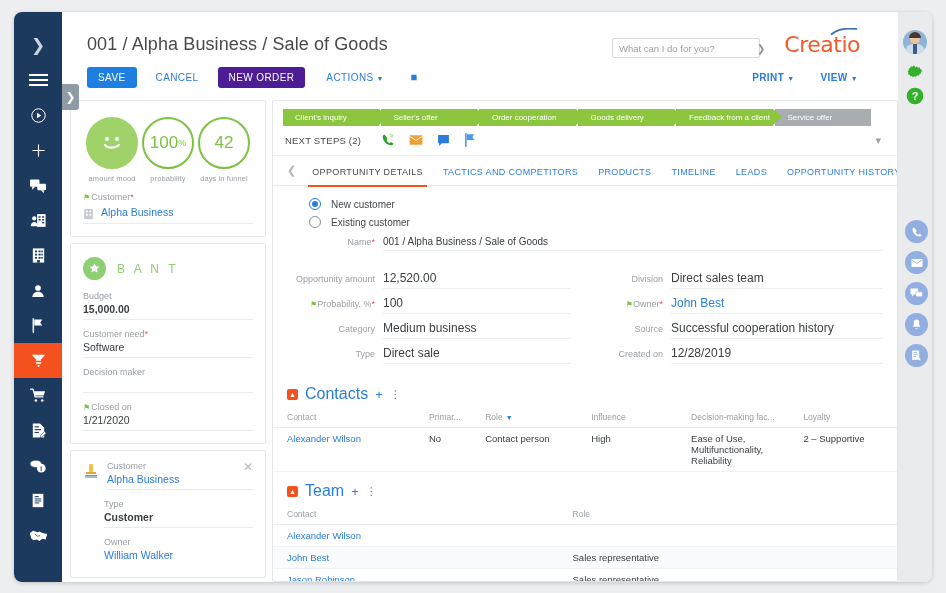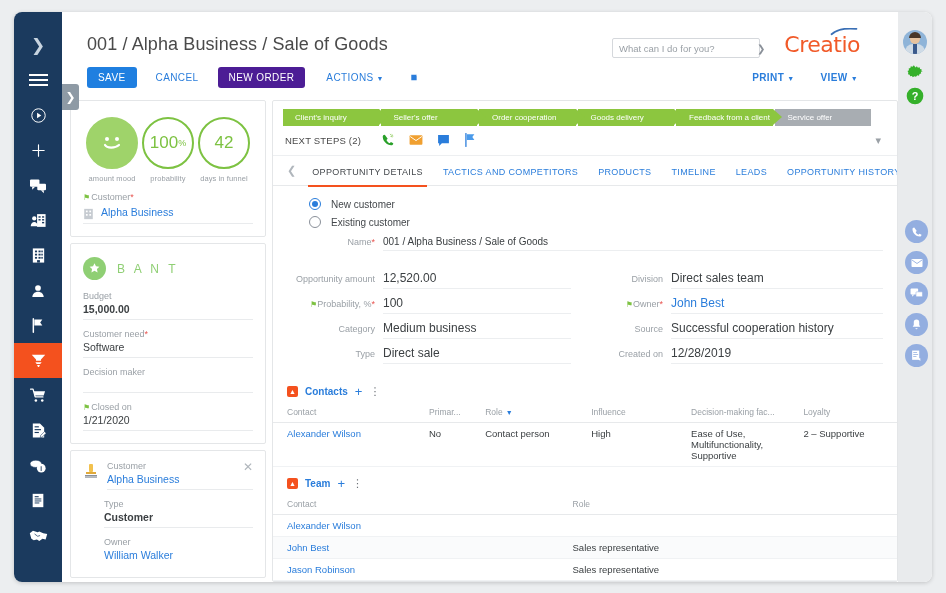--- a/index.html
+++ b/index.html
@@ -268,21 +268,21 @@
   }
   .fval.link { color: #2a7ddb; cursor: pointer; }
   .fval.name-wide { font-size: 10px; }
 
   .section-head { display: flex; align-items: center; gap: 7px; padding: 10px 0 4px 14px; }
   .sec-sq {
     width: 11px; height: 11px; background: #f4511e; border-radius: 2px;
     display:flex; align-items:center; justify-content:center;
     color:#fff; font-size:7px; cursor:pointer;
   }
-  .sec-title { font-size: 10px; color: #2a7ddb; cursor:pointer;font-weight:bold; }
+  .sec-title { font-size: 16px; color: #2a7ddb; cursor:pointer; }
   .sec-plus { color: #2a7ddb; font-size: 13px; cursor: pointer; line-height:1; }
   .sec-dots { color: #6d7278; font-size: 11px; cursor: pointer; letter-spacing:.5px; line-height:1; }
 
   table.grid { width: 100%; border-collapse: collapse; }
   table.grid th {
     font-size: 8.5px; color: #9aa0a6; font-weight: 400; text-align: left;
     padding: 5px 6px 5px 0; border-bottom: 1px solid #e7e9eb;
   }
   table.grid th:first-child { padding-left: 14px; }
   table.grid td {
@@ -728,21 +728,21 @@
             <th style="width:18%">Decision-making fac...</th>
             <th style="width:15%">Loyalty</th>
           </tr>
         </thead>
         <tbody>
           <tr>
             <td class="link">Alexander Wilson</td>
             <td>No</td>
             <td>Contact person</td>
             <td>High</td>
-            <td>Ease of Use, Multifunctionality, Supportive</td>
+            <td>Ease of Use, Multifunctionality, Reliability</td>
             <td>2 – Supportive</td>
           </tr>
         </tbody>
       </table>
 
       <div class="section-head">
         <span class="sec-sq">▲</span>
         <span class="sec-title">Team</span>
         <span class="sec-plus">+</span>
         <span class="sec-dots">⋮</span>

